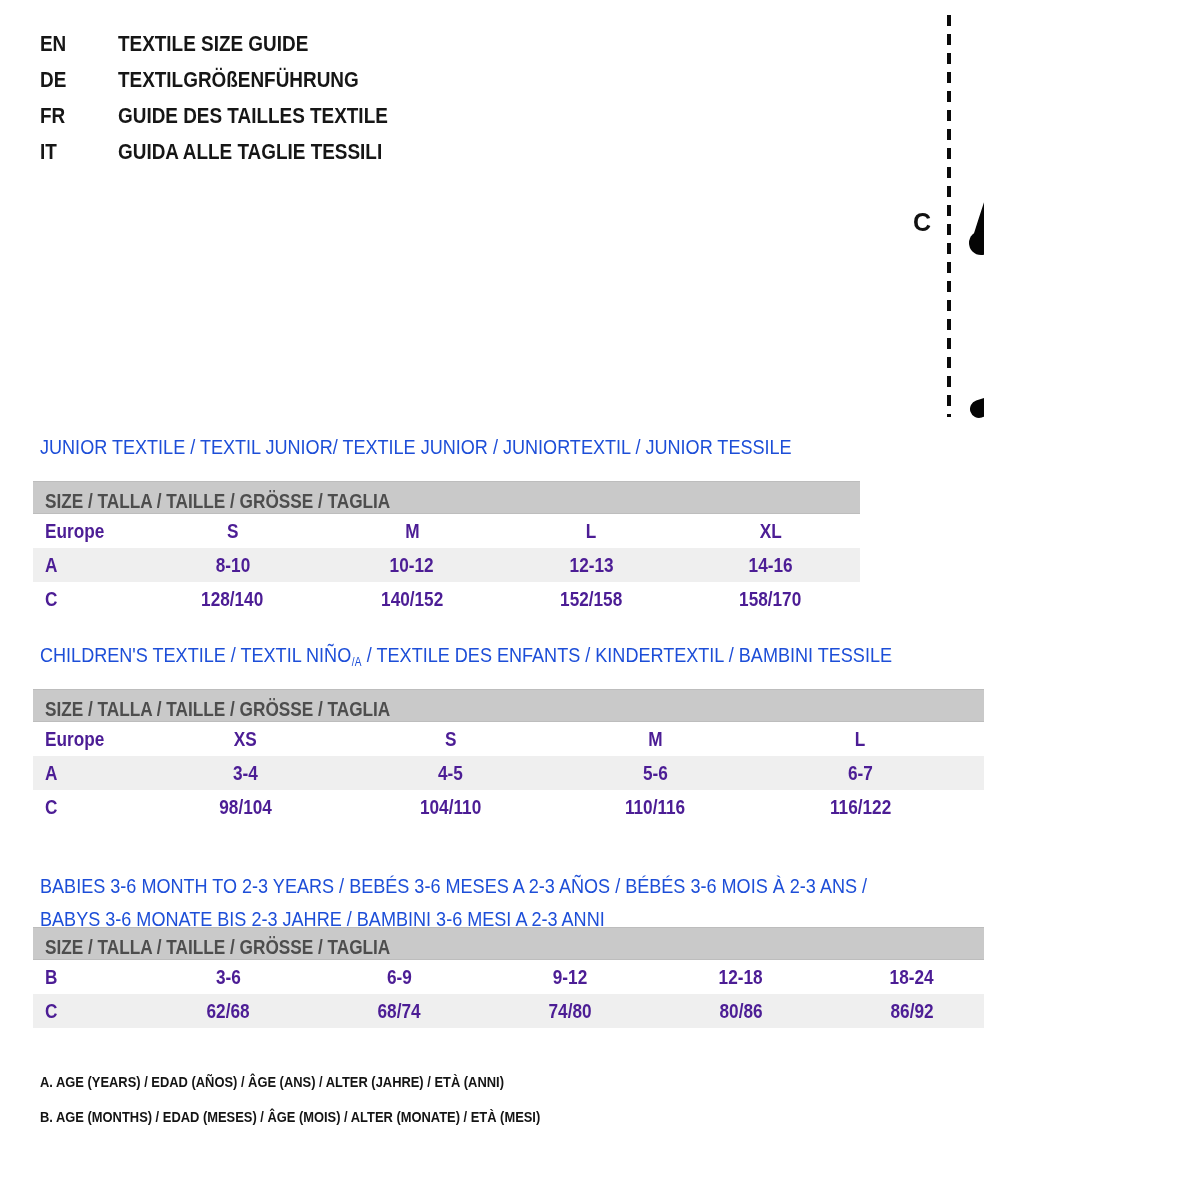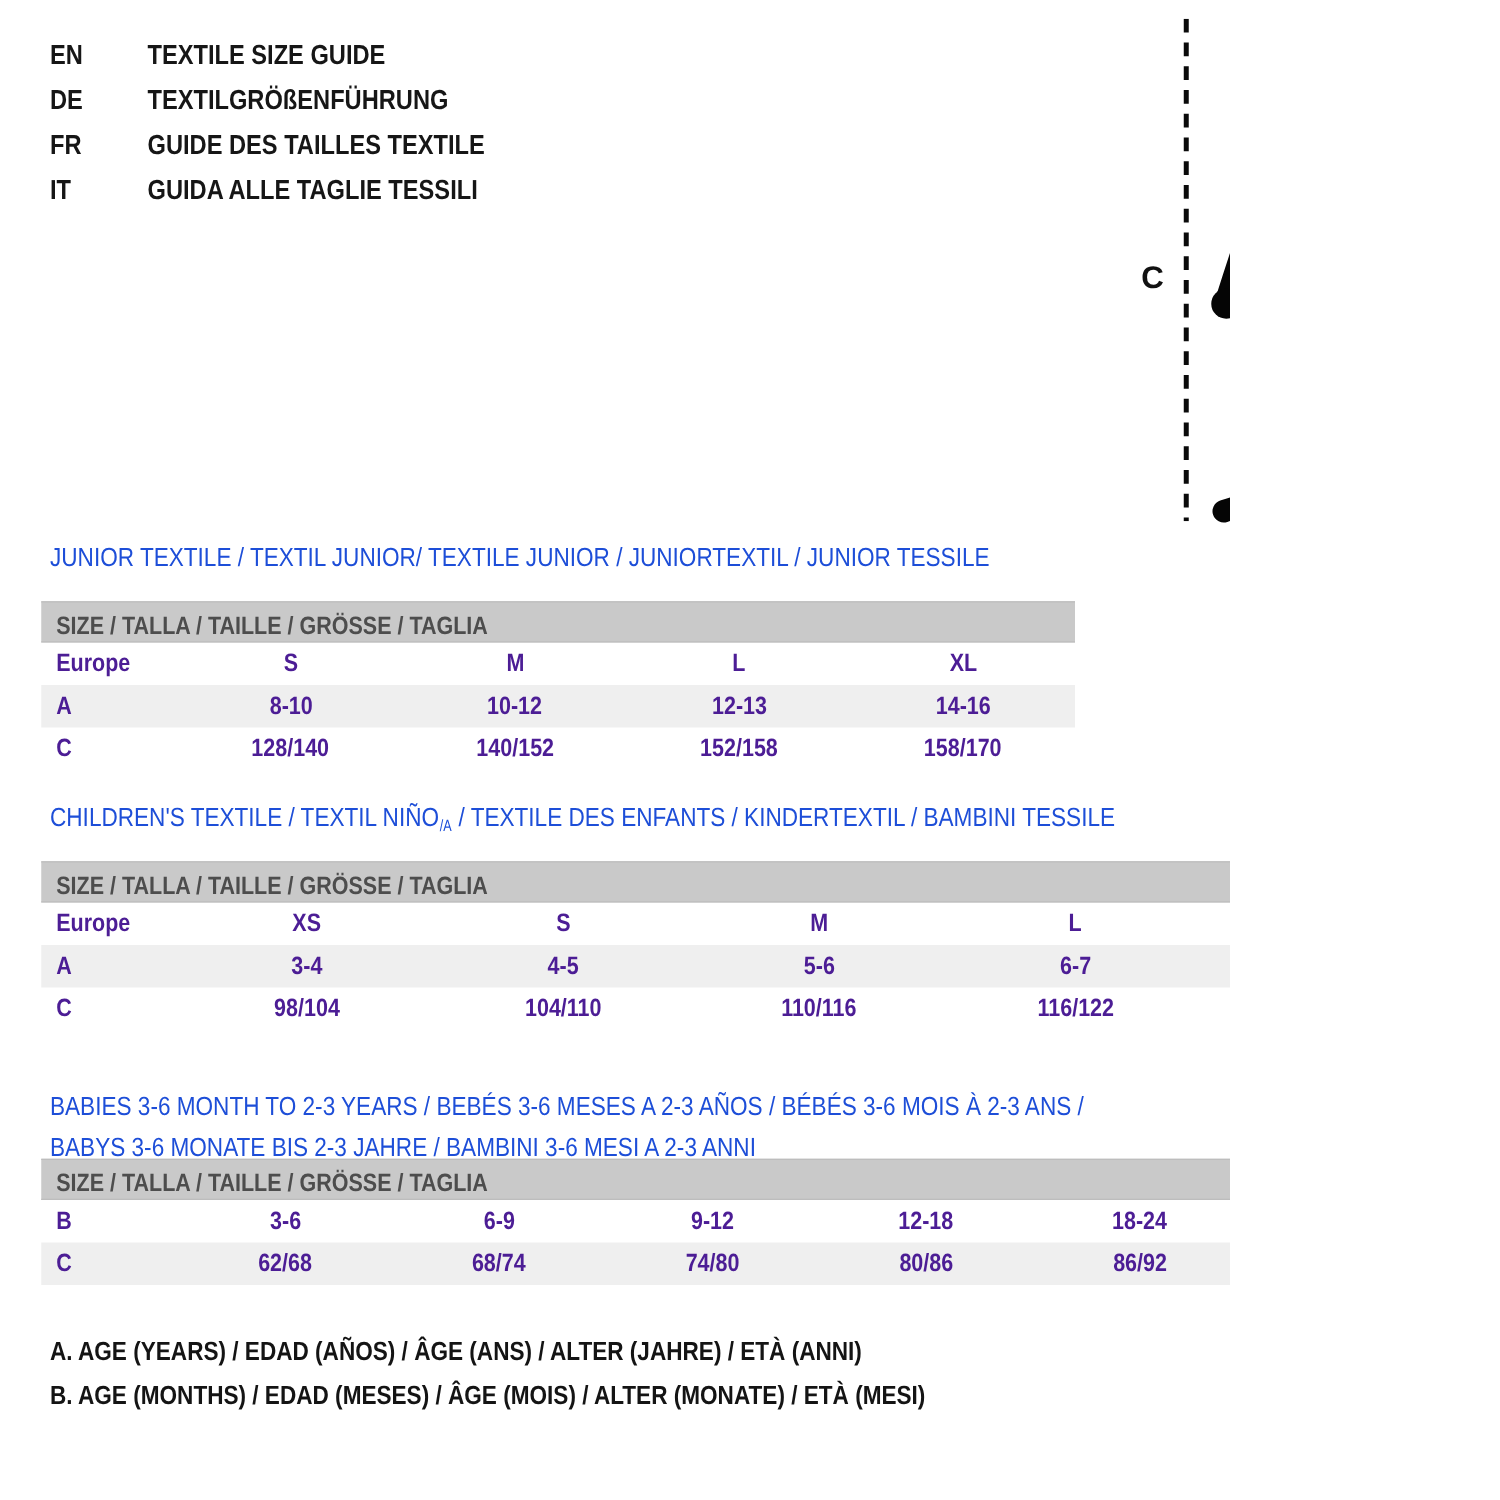--- a/index.html
+++ b/index.html
@@ -20,21 +20,21 @@
   
   .sg-table{position:absolute;left:33px;}
   .sizebar{height:33px;background:#c9c9c9;display:flex;align-items:flex-end;
            font-weight:bold;font-size:20px;color:#4d4d4d;padding-left:12px;box-sizing:border-box;
            border-top:1px solid #bdbdbd;border-bottom:1px solid #bdbdbd;}
   .trow{display:flex;height:34px;align-items:center;font-weight:bold;font-size:20px;color:#4c1d95;}
   .trow.shaded{background:#efefef;}
   .lcell{width:110px;flex:0 0 110px;padding-left:12px;box-sizing:border-box;text-align:left;}
   .cell{flex:1;text-align:center;}
   
-  .legend-line{height:35px;display:flex;align-items:center;font-weight:bold;font-size:21px;color:#141414;}
+  .legend-line{height:35px;display:flex;align-items:center;font-weight:bold;font-size:15px;color:#141414;}
   
   .c-label{font-weight:bold;font-size:25px;color:#111;}
 </style>
 </head>
 <body>
 
 <div class="canvas">
 
   <div class="abs" style="left:40px;top:26px;">
     <div class="lang-row">

